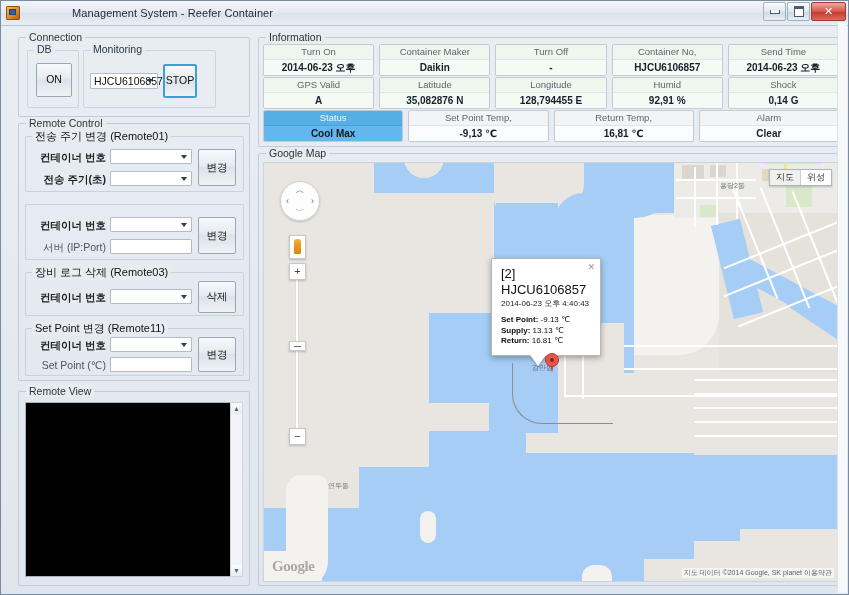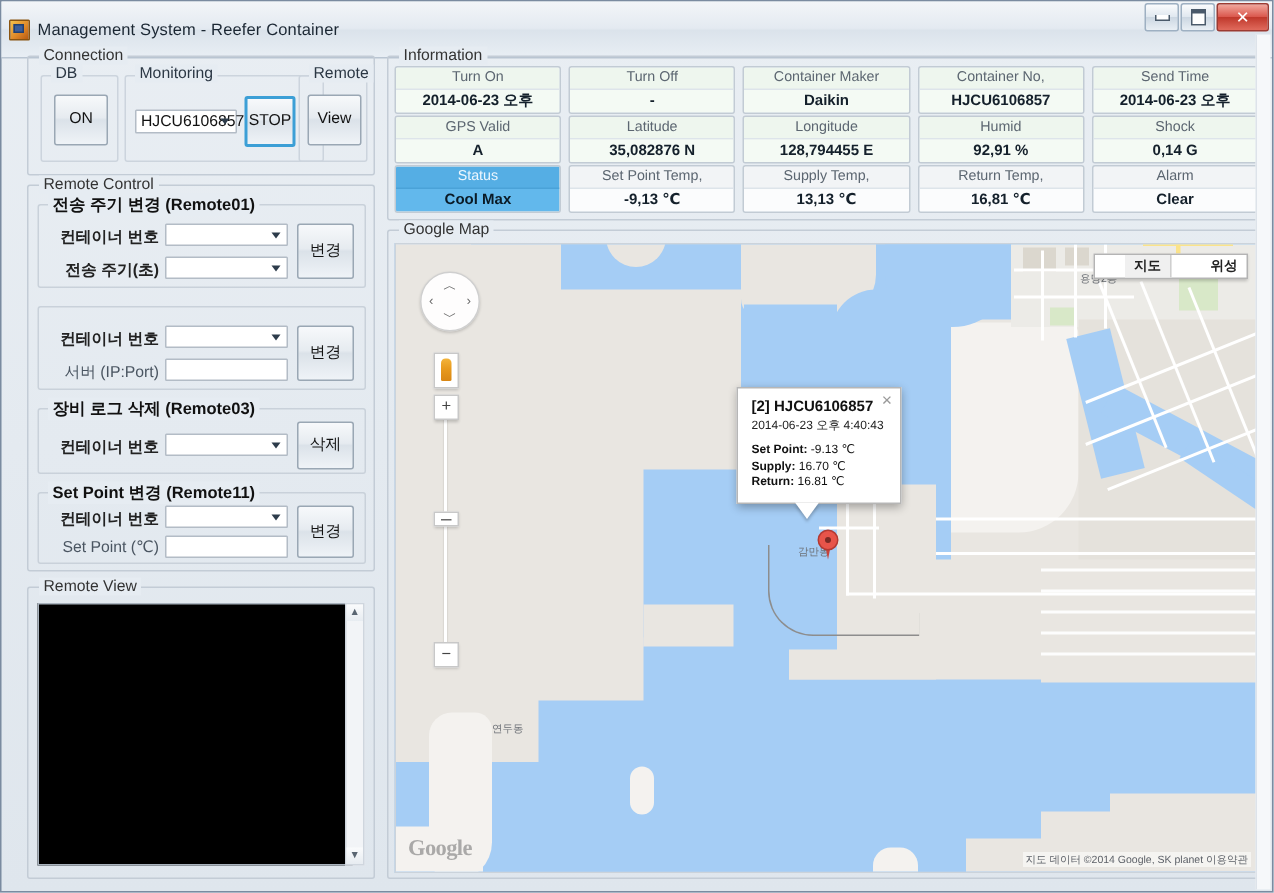--- a/index.html
+++ b/index.html
@@ -8,24 +8,24 @@
     font-family:"Liberation Sans","DejaVu Sans",sans-serif;
     font-size:11px;color:#111;background:#d9e2ec;
   }
   .window{
     position:absolute;left:0;top:0;width:849px;height:595px;
     background:linear-gradient(180deg,#e9eef3 0%,#dfe6ed 100%);
     border:1px solid #7a8ba0;box-sizing:border-box;
   }
   
   .titlebar{
-    position:absolute;left:0;top:0;width:100%;height:38px;
+    position:absolute;left:0;top:0;width:100%;height:25px;
     background:linear-gradient(180deg,#f2f5f8 0%,#e4eaf1 48%,#dbe3eb 52%,#e8eef4 100%);
     border-bottom:1px solid #b9c5d2;box-sizing:border-box;
-    display:flex;align-items:center;
+    display:flex;align-items:center;gap:47px;
   }
   .title-ico{
     width:12px;height:12px;margin:0 5px 0 5px;flex:none;
     background:linear-gradient(135deg,#f5c24a 0%,#e08a2a 55%,#b85a12 100%);
     border:1px solid #8a5410;border-radius:1px;position:relative;
   }
   .title-ico:after{
     content:"";position:absolute;left:2px;top:2px;width:5px;height:4px;
     background:#3b5e9b;border:1px solid #24406f;
   }
@@ -46,21 +46,21 @@
   }
   
   .gb{position:absolute;border:1px solid #c3ccd6;border-radius:2px;background:transparent;box-sizing:border-box;}
   .gb > .gb-title{
     position:absolute;top:-7px;left:7px;padding:0 3px;background:#e6ecf2;
     font-size:10.5px;color:#333;white-space:nowrap;
   }
   .gb-inner{position:absolute;border:1px solid #c9d1da;border-radius:2px;box-sizing:border-box;}
   .gb-inner > .gb-title{
     position:absolute;top:-8px;left:6px;padding:0 3px;background:#e6ecf2;
-    font-size:11px;color:#111;font-weight:bold;white-space:nowrap;
+    font-size:11px;color:#111;font-weight:normal;white-space:nowrap;
   }
   
   #connection{left:17px;top:36px;width:232px;height:80px;}
   .sub-gb{position:absolute;border:1px solid #ccd4dd;border-radius:2px;box-sizing:border-box;}
   .sub-gb > .lab{
     position:absolute;top:-8px;left:6px;padding:0 3px;background:#e6ecf2;
     font-size:10.5px;color:#2b3744;white-space:nowrap;
   }
   .btn{
     border:1px solid #9aa7b4;border-radius:2px;
@@ -176,22 +176,21 @@
     border:1px solid #c8c8c8;box-shadow:0 1px 2px rgba(0,0,0,.2);
     display:flex;align-items:center;justify-content:center;
   }
   .zhandle:after{content:"";width:7px;height:1px;background:#6a6a6a;}
   .maptype{
     position:absolute;right:6px;top:6px;display:flex;
     border:1px solid #b4b4b4;background:#fff;box-shadow:0 1px 2px rgba(0,0,0,.2);
   }
   .maptype div{
     padding:1px 6px;font-size:9px;color:#222;border-right:1px solid #cfcfcf;
-    font-weight:bold;
-    margin-left:20px;
+    font-weight:normal;
   }
   .maptype div:last-child{border-right:none;}
   .maptype div.sel{background:#f0f0f0;}
   .gmlogo{
     position:absolute;left:8px;bottom:6px;font-size:15px;font-weight:bold;
     color:rgba(110,110,110,.55);font-family:"Liberation Serif",serif;letter-spacing:-.4px;margin-top:12px;
   }
   .attrib{
     position:absolute;right:4px;bottom:3px;font-size:7px;color:#5d6168;
     background:rgba(255,255,255,.55);padding:0 2px;white-space:nowrap;
@@ -200,21 +199,21 @@
   .infowin{
     position:absolute;left:227px;top:95px;width:110px;
     background:#fff;border:1px solid #b6b6b6;box-shadow:0 2px 6px rgba(0,0,0,.32);
     padding:7px 8px 8px 9px;box-sizing:border-box;
   }
   .infowin:after{
     content:"";position:absolute;left:38px;bottom:-11px;width:0;height:0;
     border-left:8px solid transparent;border-right:8px solid transparent;
     border-top:11px solid #fff;filter:drop-shadow(0 2px 1px rgba(0,0,0,.22));
   }
-  .iw-title{font-size:10px;font-weight:bold;color:#111;line-height:1.25;}
+  .iw-title{font-size:13px;font-weight:normal;color:#111;line-height:1.25;}
   .iw-time{font-size:8px;color:#222;line-height:1.3;margin-bottom:6px;}
   .iw-line{font-size:8px;color:#111;line-height:1.35;}
   .iw-line b{font-weight:bold;}
   .iw-close{
     position:absolute;right:5px;top:4px;font-size:9px;color:#999;line-height:1;
   }
   .marker{
     position:absolute;left:281px;top:190px;width:14px;height:20px;
   }
   .marker .head{
@@ -267,24 +266,20 @@
 
     <div class="sub-gb" style="left:64px;top:12px;width:133px;height:58px;">
       <div class="lab">Monitoring</div>
       <div class="combo" style="position:absolute;left:6px;top:22px;width:68px;height:16px;">
         <span>HJCU6106857</span>
         <span class="arw"></span>
       </div>
       <div class="btn focus" style="position:absolute;left:79px;top:13px;width:34px;height:34px;">STOP</div>
     </div>
 
-    <div class="sub-gb" style="left:180px;top:12px;width:46px;height:58px;">
-      <div class="lab">Remote</div>
-      <div class="btn" style="position:absolute;left:5px;top:12px;width:36px;height:34px;">View</div>
-    </div>
   </div>
 
   <div class="gb" id="remotecontrol">
     <div class="gb-title">Remote Control</div>
 
     <div class="gb-inner" style="left:6px;top:12px;width:219px;height:56px;">
       <div class="gb-title">전송 주기 변경 (Remote01)</div>
       <div class="fld-lab" style="left:6px;top:14px;width:74px;">컨테이너 번호</div>
       <div class="combo" style="position:absolute;left:84px;top:12px;width:82px;height:15px;">
         <span></span>
@@ -348,26 +343,26 @@
   <div class="gb" id="information">
     <div class="gb-title">Information</div>
     <div class="info-grid">
 
       <div class="info-row">
         <div class="info-cell">
           <div class="ih">Turn On</div>
           <div class="iv">2014-06-23 오후 4:40:28</div>
         </div>
         <div class="info-cell">
+          <div class="ih">Container Maker</div>
+          <div class="iv">Daikin</div>
+        </div>
+        <div class="info-cell">
           <div class="ih">Turn Off</div>
           <div class="iv">-</div>
-        </div>
-        <div class="info-cell">
-          <div class="ih">Container Maker</div>
-          <div class="iv">Daikin</div>
         </div>
         <div class="info-cell">
           <div class="ih">Container No,</div>
           <div class="iv">HJCU6106857</div>
         </div>
         <div class="info-cell">
           <div class="ih">Send Time</div>
           <div class="iv">2014-06-23 오후 4:40:43</div>
         </div>
       </div>
@@ -396,24 +391,20 @@
       </div>
 
       <div class="info-row plain">
         <div class="info-cell status">
           <div class="ih">Status</div>
           <div class="iv">Cool Max</div>
         </div>
         <div class="info-cell">
           <div class="ih">Set Point Temp,</div>
           <div class="iv">-9,13 ℃</div>
-        </div>
-        <div class="info-cell">
-          <div class="ih">Supply Temp,</div>
-          <div class="iv">13,13 ℃</div>
         </div>
         <div class="info-cell">
           <div class="ih">Return Temp,</div>
           <div class="iv">16,81 ℃</div>
         </div>
         <div class="info-cell">
           <div class="ih">Alarm</div>
           <div class="iv">Clear</div>
         </div>
       </div>
@@ -525,21 +516,21 @@
       <div class="infowin">
         <div class="iw-close">✕</div>
         <div class="iw-title">[2] HJCU6106857</div>
         <div class="iw-time">2014-06-23 오후 4:40:43</div>
         <div class="iw-line">
           <b>Set Point:</b>
           <span>-9.13 ℃</span>
         </div>
         <div class="iw-line">
           <b>Supply:</b>
-          <span>16.70 ℃</span>
+          <span>13.13 ℃</span>
         </div>
         <div class="iw-line">
           <b>Return:</b>
           <span>16.81 ℃</span>
         </div>
       </div>
 
       <div class="marker">
         <div class="tail"></div>
         <div class="head"></div>

